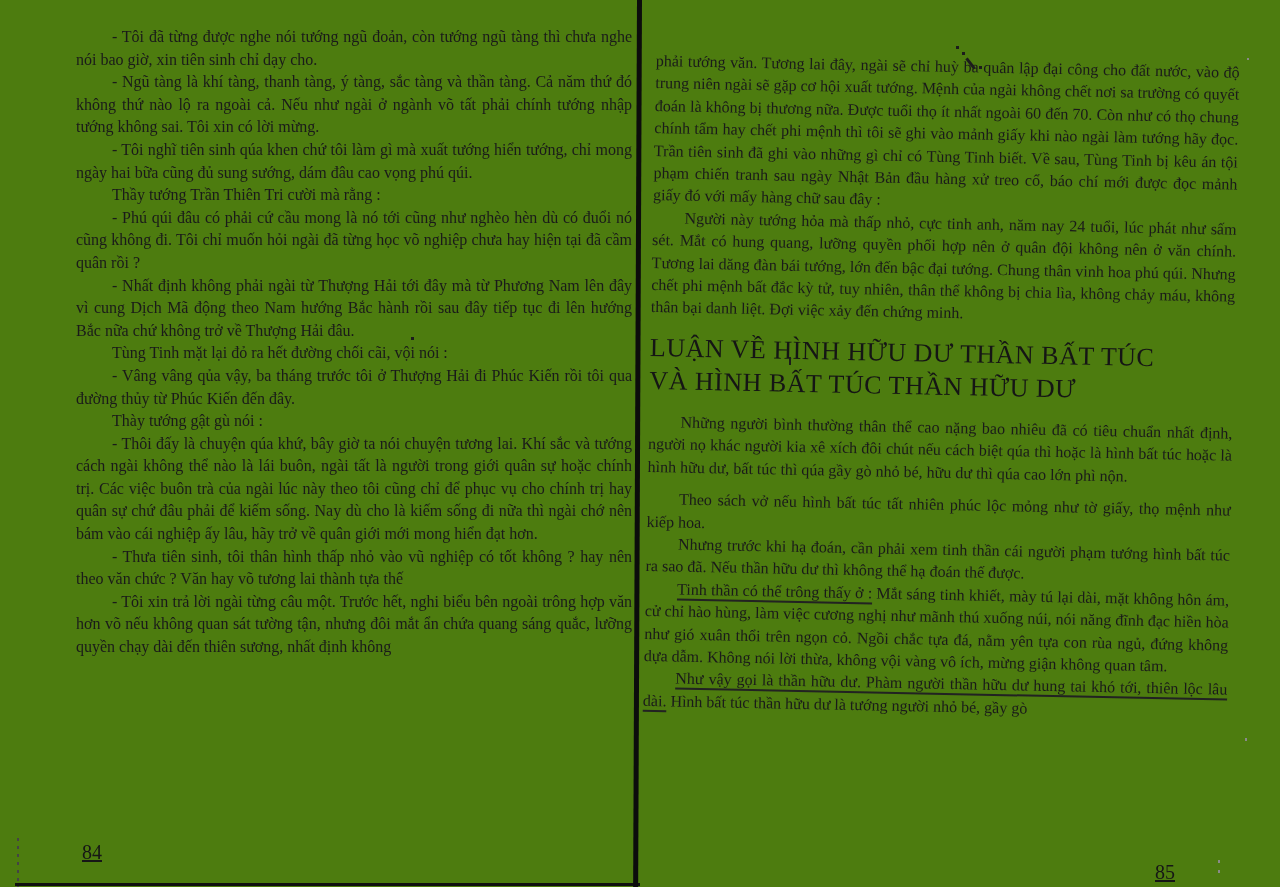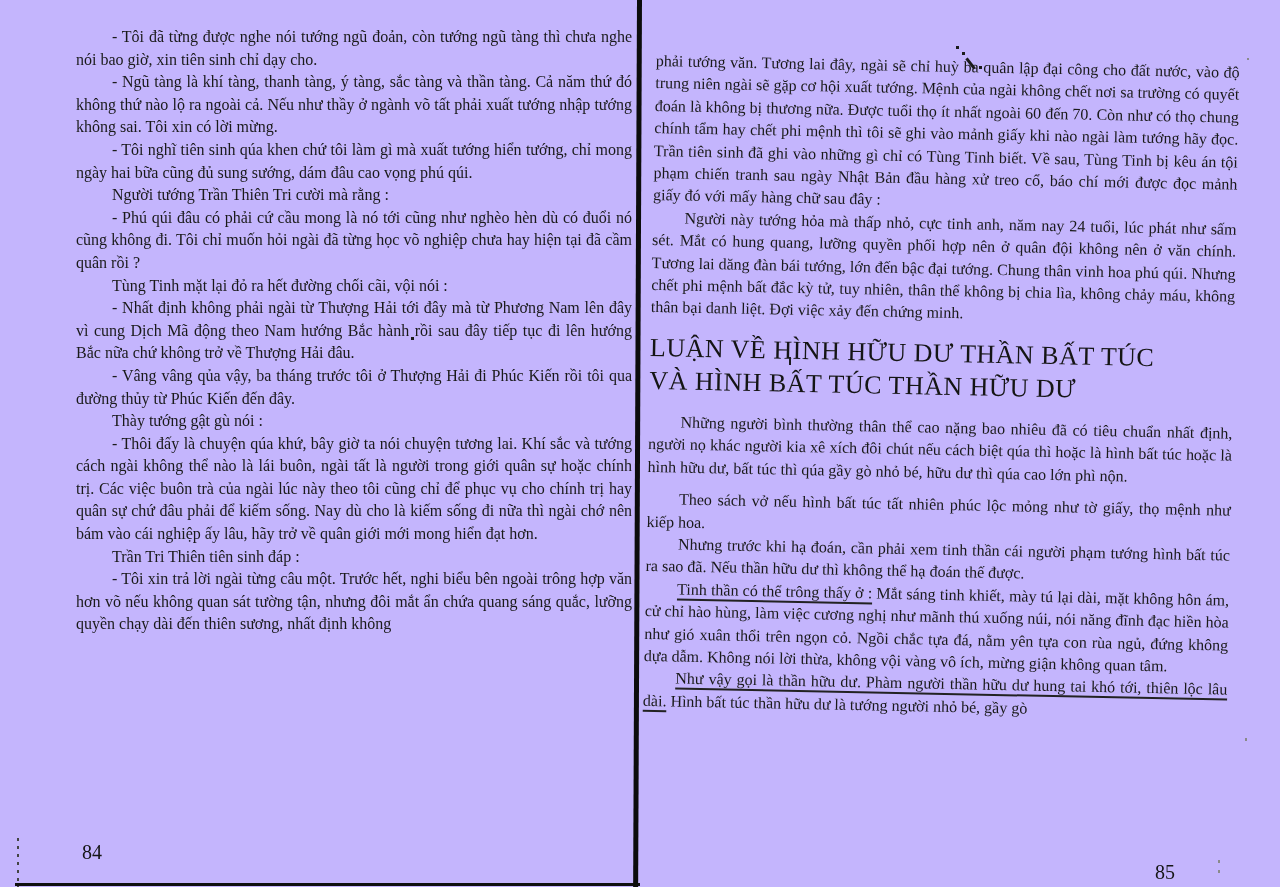--- a/index.html
+++ b/index.html
@@ -2,30 +2,30 @@
 <html><head>
 <meta charset="utf-8">
 <style>
   html,body{margin:0;padding:0;}
   body{
     width:1280px;height:887px;overflow:hidden;position:relative;
     background:#f6f6f3;
     font-family:"Liberation Serif","DejaVu Serif",serif;
     color:#1a1a1a;
   }
-  .spread{position:absolute;inset:0;background:#c4b5fd;}
+  .spread{position:absolute;inset:0;background:#4d7c0f;}
   
   .gutter{position:absolute;left:637px;top:0;width:5px;height:887px;background:#0c0c0c;transform:rotate(0.25deg);transform-origin:50% 0;}
   
   .left-col{position:absolute;left:76px;top:26px;width:556px;}
   .left-col p{margin:0;font-size:16px;line-height:22.6px;text-align:justify;text-indent:36px;}
   .bottom-rule{position:absolute;left:15px;top:883px;width:625px;height:2.5px;background:#101010;}
   .edge-dashes{position:absolute;left:17px;top:838px;width:2px;height:49px;
     background:repeating-linear-gradient(to bottom,#444 0 3px,transparent 3px 8px);}
-  .pagenum{position:absolute;font-size:20px;color:#161616;}
+  .pagenum{position:absolute;font-size:20px;color:#161616;text-decoration:underline;}
   .pn-left{left:82px;top:841px;}
   .pn-right{left:1155px;top:861px;text-align:right;}
   
   .right-col{position:absolute;left:656px;top:50px;width:584px;
     transform:rotate(1.15deg);transform-origin:0 0;}
   .right-col p{margin:0;font-size:16px;line-height:22.4px;text-align:justify;text-indent:32px;}
   .right-col p.no-indent{text-indent:0;}
   .right-col p.gap{margin-top:10px;}
   .heading{margin:12px 0 14px 0;font-weight:normal;font-size:26px;line-height:33px;letter-spacing:0.5px;color:#151515;}
   .heading .hl{display:block;}
@@ -35,30 +35,30 @@
   .speck.faint{background:#8a8a8a;}
 </style>
 </head>
 <body>
 
 <div class="spread">
 
   <div>
     <div class="left-col">
       <p>- Tôi đã từng được nghe nói tướng ngũ đoản, còn tướng ngũ tàng thì chưa nghe nói bao giờ, xin tiên sinh chỉ dạy cho.</p>
-      <p>- Ngũ tàng là khí tàng, thanh tàng, ý tàng, sắc tàng và thần tàng. Cả năm thứ đó không thứ nào lộ ra ngoài cả. Nếu như thầy ở ngành võ tất phải xuất tướng nhập tướng không sai. Tôi xin có lời mừng.</p>
+      <p>- Ngũ tàng là khí tàng, thanh tàng, ý tàng, sắc tàng và thần tàng. Cả năm thứ đó không thứ nào lộ ra ngoài cả. Nếu như ngài ở ngành võ tất phải chính tướng nhập tướng không sai. Tôi xin có lời mừng.</p>
       <p>- Tôi nghĩ tiên sinh qúa khen chứ tôi làm gì mà xuất tướng hiển tướng, chỉ mong ngày hai bữa cũng đủ sung sướng, dám đâu cao vọng phú qúi.</p>
-      <p>Người tướng Trần Thiên Tri cười mà rằng :</p>
+      <p>Thầy tướng Trần Thiên Tri cười mà rằng :</p>
       <p>- Phú qúi đâu có phải cứ cầu mong là nó tới cũng như nghèo hèn dù có đuổi nó cũng không đi. Tôi chỉ muốn hỏi ngài đã từng học võ nghiệp chưa hay hiện tại đã cầm quân rồi ?</p>
+      <p>- Nhất định không phải ngài từ Thượng Hải tới đây mà từ Phương Nam lên đây vì cung Dịch Mã động theo Nam hướng Bắc hành rồi sau đây tiếp tục đi lên hướng Bắc nữa chứ không trở về Thượng Hải đâu.</p>
       <p>Tùng Tinh mặt lại đỏ ra hết đường chối cãi, vội nói :</p>
-      <p>- Nhất định không phải ngài từ Thượng Hải tới đây mà từ Phương Nam lên đây vì cung Dịch Mã động theo Nam hướng Bắc hành rồi sau đây tiếp tục đi lên hướng Bắc nữa chứ không trở về Thượng Hải đâu.</p>
       <p>- Vâng vâng qủa vậy, ba tháng trước tôi ở Thượng Hải đi Phúc Kiến rồi tôi qua đường thủy từ Phúc Kiến đến đây.</p>
       <p>Thày tướng gật gù nói :</p>
       <p>- Thôi đấy là chuyện qúa khứ, bây giờ ta nói chuyện tương lai. Khí sắc và tướng cách ngài không thể nào là lái buôn, ngài tất là người trong giới quân sự hoặc chính trị. Các việc buôn trà của ngài lúc này theo tôi cũng chỉ để phục vụ cho chính trị hay quân sự chứ đâu phải để kiếm sống. Nay dù cho là kiếm sống đi nữa thì ngài chớ nên bám vào cái nghiệp ấy lâu, hãy trở về quân giới mới mong hiển đạt hơn.</p>
-      <p>Trần Tri Thiên tiên sinh đáp :</p>
+      <p>- Thưa tiên sinh, tôi thân hình thấp nhỏ vào vũ nghiệp có tốt không ? hay nên theo văn chức ? Văn hay võ tương lai thành tựa thế</p>
       <p>- Tôi xin trả lời ngài từng câu một. Trước hết, nghi biểu bên ngoài trông hợp văn hơn võ nếu không quan sát tường tận, nhưng đôi mắt ẩn chứa quang sáng quắc, lưỡng quyền chạy dài đến thiên sương, nhất định không</p>
     </div>
     <div class="pagenum pn-left">84</div>
     <div class="bottom-rule"></div>
     <div class="edge-dashes"></div>
   </div>
 
   <div class="gutter"></div>
 
   <div>

